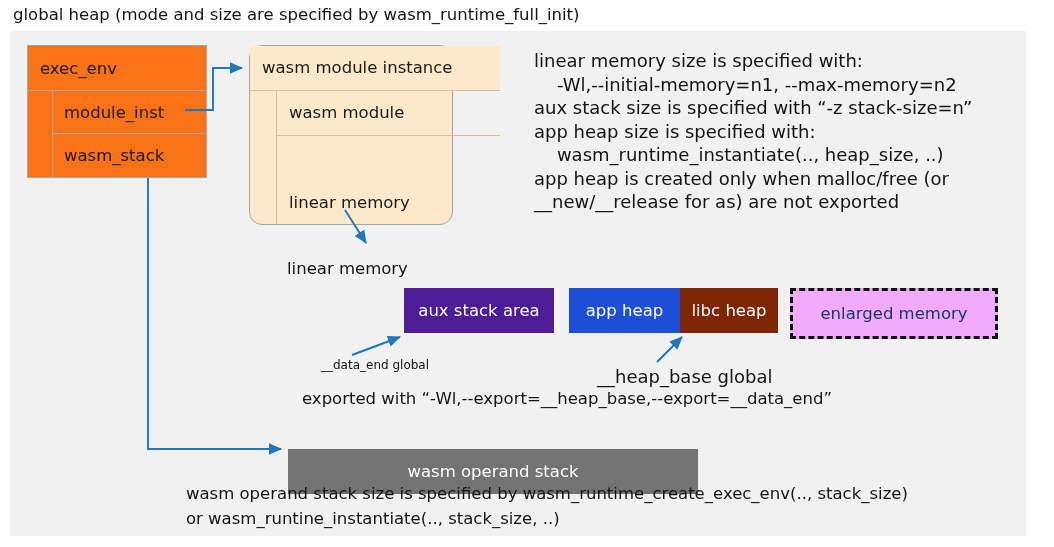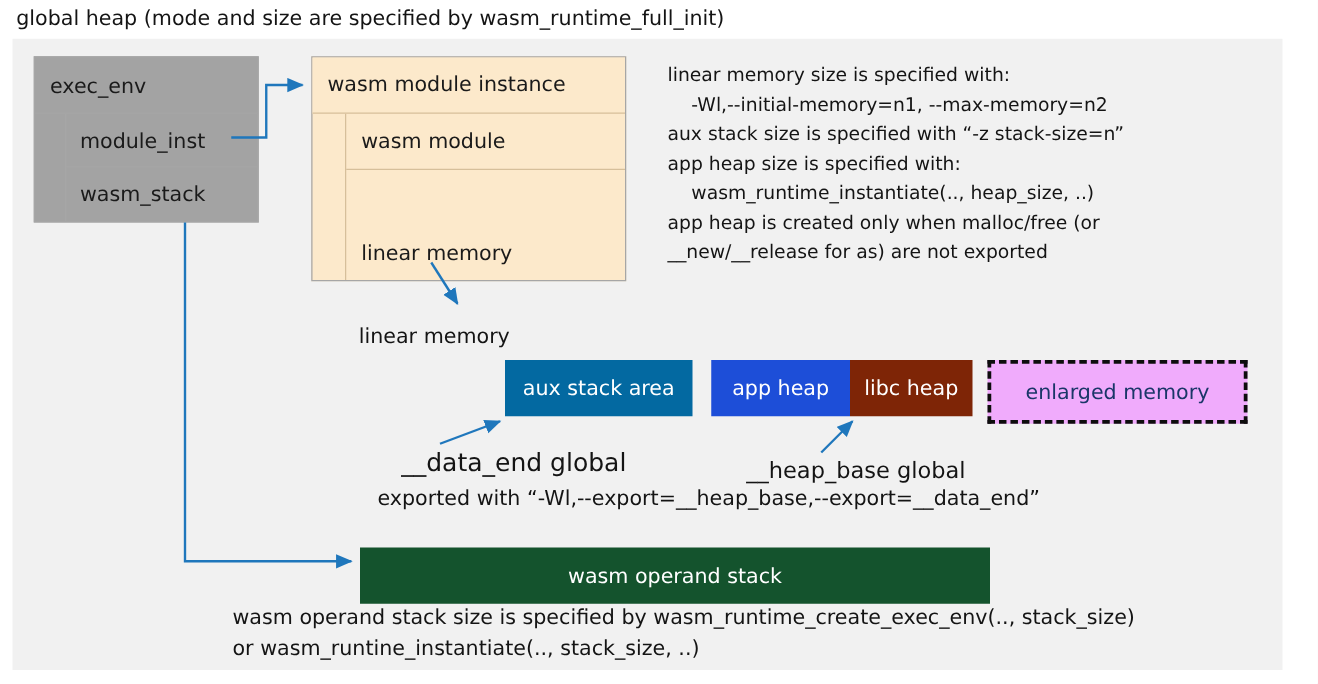--- a/index.html
+++ b/index.html
@@ -31,21 +31,21 @@
     font-size: 16.5px;
     color: #141414;
     white-space: nowrap;
     line-height: 22px;
   }
 
   
   .struct-box {
     border: 1px solid #a6a6a6;
   }
-  .pink { background: #a3a3a3; padding-left: 24px; }
+  .pink { background: #f97316; padding-left: 24px; }
   .cream { background: #fce9cb; }
 
   .row-label {
     font-size: 16.5px;
     color: #1a1a1a;
     line-height: 1;
     white-space: nowrap;
   }
 
   #exec-env-box { left: 27px; top: 45px; width: 180px; height: 133px; }
@@ -57,42 +57,42 @@
   #exec-env-indent {
     left: 0px; top: 45px; width: 25px; height: 86px;
     border-right: 1px solid #a6a6a6;
   }
   #module-inst-row { left: 25px; top: 45px; width: 153px; height: 43px;
     border-bottom: 1px solid #a6a6a6; }
   #module-inst-row .row-label { position:absolute; left: 11px; top: 14px; }
   #wasm-stack-row { left: 25px; top: 88px; width: 153px; height: 43px; }
   #wasm-stack-row .row-label { position:absolute; left: 11px; top: 14px; }
 
-  #wmi-box { left: 249px; top: 45px; width: 252px; height: 180px; }
+  #wmi-box { left: 249px; top: 45px; width: 204px; height: 180px; border-radius: 13px; }
   #wmi-header {
     left: 0px; top: 0px; width: 250px; height: 45px;
     border-bottom: 1px solid #d6bf9a;
   }
   #wmi-header .row-label { position:absolute; left: 12px; top: 14px; }
   #wmi-indent {
     left: 0px; top: 45px; width: 27px; height: 133px;
     border-right: 1px solid #d6bf9a;
   }
   #wmi-r1 { left: 27px; top: 45px; width: 223px; height: 45px;
     border-bottom: 1px solid #d6bf9a; }
   #wmi-r2 { left: 27px; top: 90px; width: 223px; height: 45px;
     border-bottom: 1px solid #d6bf9a; }
   #wmi-r3 { left: 27px; top: 135px; width: 223px; height: 43px; }
   #wmi-box .sub .row-label { position:absolute; left: 12px; top: 14px; }
 
   
   #notes {
     left: 534px; top: 49px;
     width: 500px;
-    font-size: 15px;
+    font-size: 18px;
     color: #141414;
     line-height: 23.5px;
     white-space: pre;
   }
 
   
   #linmem-label {
     left: 287px; top: 259px;
     font-size: 16.5px; color: #141414;
     white-space: nowrap;
@@ -100,48 +100,48 @@
   #membar { left: 290px; top: 288px; width: 702px; height: 45px; }
   .seg {
     position: absolute;
     top: 0; height: 45px;
     display: flex; align-items: center; justify-content: center;
     color: #ffffff;
     font-size: 16.5px;
     white-space: nowrap;
   }
   #seg-data     { left: 0px;   width: 114px; background: #0270c0; }
-  #seg-aux      { left: 114px; width: 150px; background: #0369a1; }
+  #seg-aux      { left: 114px; width: 150px; background: #4c1d95; }
   #seg-appheap  { left: 279px; width: 111px; background: #1d4ed8; }
   #seg-libcheap { left: 390px; width: 98px; background: #7e2506; }
   #seg-enlarged {
     left: 500px; width: 202px;
     background: #f0abfc;
     border: 3px dashed #0d0d0d;
     color: #1a3668;
   }
 
   
   #data-end-label {
     left: 321px; top: 358px;
-    font-size: 20px; color: #141414; white-space: nowrap;
+    font-size: 12px; color: #141414; white-space: nowrap;
   }
   #heap-base-label {
     left: 597px; top: 366px;
     font-size: 18px; color: #141414; white-space: nowrap;
   }
   #exported-with-label {
     left: 302px; top: 389px;
     font-size: 16.5px; color: #141414; white-space: nowrap;
   }
 
   
   #operand-stack-box {
-    left: 288px; top: 438px; width: 504px; height: 45px;
-    background: #14532d;
+    left: 288px; top: 449px; width: 410px; height: 45px;
+    background: #737373;
     display: flex; align-items: center; justify-content: center;
     color: #ffffff; font-size: 16.5px; white-space: nowrap;
   }
   #bottom-notes {
     left: 186px; top: 481px; width: 850px;
     font-size: 16.5px; color: #141414;
     line-height: 25px; white-space: pre;
   }
 
   svg.overlay {

